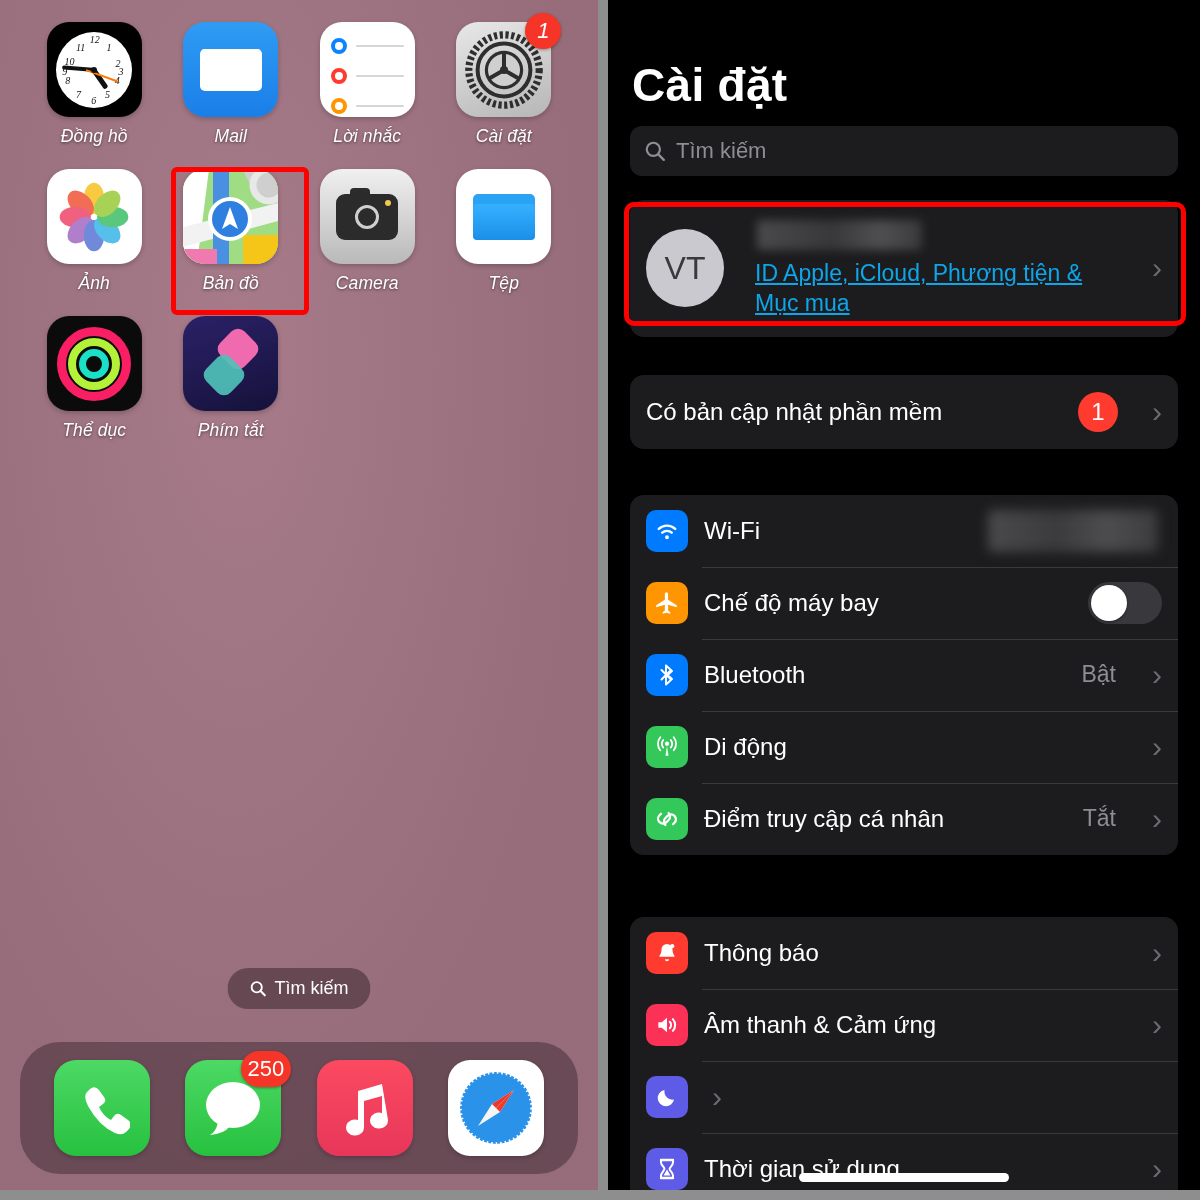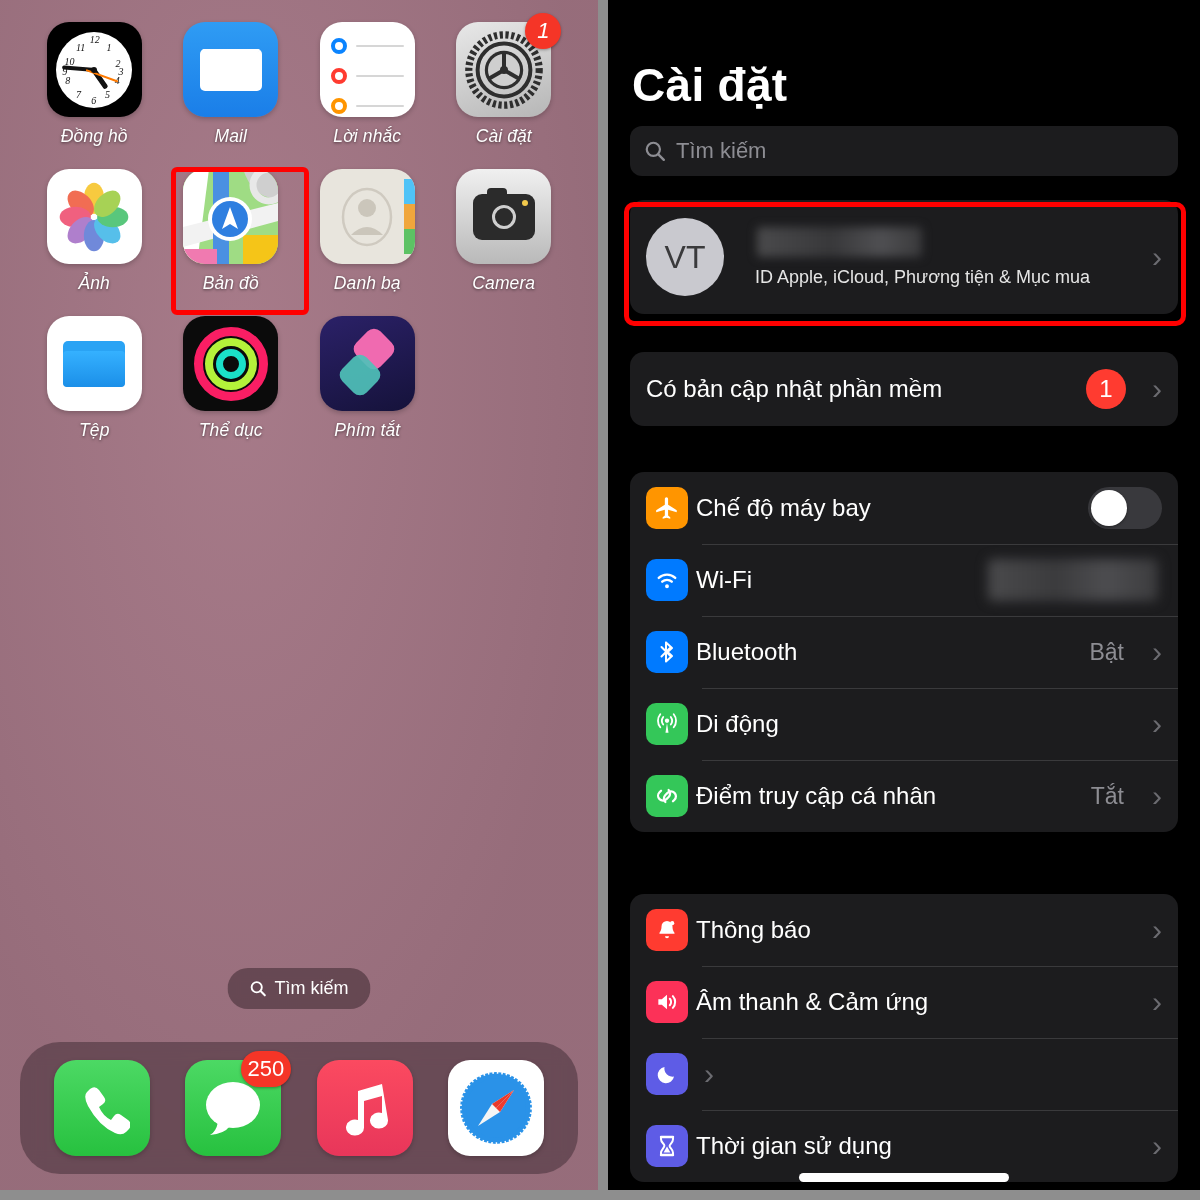--- a/index.html
+++ b/index.html
@@ -176,28 +176,28 @@
   .avatar {
     width: 78px; height:78px; border-radius:50%; background:#c9c9cf; color:#3a3a3c;
     display:flex; align-items:center; justify-content:center; font-size:32px; flex:0 0 auto;
   }
   .acct-txt { flex:1; min-width:0; }
   .acct-name-blur {
     width: 165px; height: 30px; border-radius:4px;
     background: linear-gradient(90deg,#4a4a4c,#38383a 45%,#4f4f52 75%,#3a3a3c);
     filter: blur(5px); margin: 2px 0 9px 2px;
   }
-  .acct-sub { font-size: 18px; color:#e5e5e5; line-height:1.3; }
+  .acct-sub { font-size: 23px; color:#0ea5e9; line-height:1.3;text-decoration:underline; }
   .chev { color:#6b6b70; font-size:30px; padding-left:8px; flex:0 0 auto; }
   .hl-settings {
     position:absolute; left:16px; right:14px; top:202px; height:124px;
     border:5px solid #ff0000; border-radius:10px; z-index: 20; pointer-events:none;
   }
   .row {
-    display:flex; align-items:center; gap:8px;
+    display:flex; align-items:center; gap:16px;
     padding: 0 16px; height: 72px; position:relative;
   }
   .row + .row::before {
     content:""; position:absolute; left:72px; right:0; top:0; height:1px; background:#3a3a3c;
   }
   .row-icon {
     width:42px;height:42px;border-radius:10px; flex:0 0 auto;
     display:flex;align-items:center;justify-content:center; color:#fff;
   }
   .row-label { flex:1; font-size: 24px; color:#fff; }
@@ -347,37 +347,20 @@
               <path d="M60 66 L95 66 L95 95 L60 95 Z" fill="#f5c518"></path>
               <circle cx="47" cy="50" r="22" fill="#fff"></circle>
               <circle cx="47" cy="50" r="18" fill="#2f7fe0"></circle>
               <path d="M47 38 L55 60 L47 55 L39 60 Z" fill="#fff"></path>
             </svg>
           </div>
         </div>
         <div class="app-label">Bản đồ</div>
       </div>
 
-      <div class="app">
-        <div class="app-icon-wrap">
-          <div class="icon ic-contacts">
-            <svg width="56" height="62" viewBox="0 0 56 62">
-              <ellipse cx="28" cy="31" rx="24" ry="28" fill="none" stroke="#cfcac0" stroke-width="2.5"></ellipse>
-              <circle cx="28" cy="22" r="9" fill="#cbc6bb"></circle>
-              <path d="M12 49 Q28 33 44 49 Z" fill="#cbc6bb"></path>
-            </svg>
-            <div class="ct-tabs">
-              <i style="background:#4fc3f7"></i>
-              <i style="background:#f0a63c"></i>
-              <i style="background:#5dc264"></i>
-            </div>
-          </div>
-        </div>
-        <div class="app-label">Danh bạ</div>
-      </div>
 
       <div class="app">
         <div class="app-icon-wrap">
           <div class="icon ic-camera">
             <div class="cam-body">
               <div class="cam-lens"></div>
               <div class="cam-flash"></div>
             </div>
           </div>
         </div>
@@ -500,41 +483,41 @@
       <div class="row update-row">
         <div class="row-label" style="margin-left:0">Có bản cập nhật phần mềm</div>
         <div class="pill-badge">1</div>
         <div class="chev">›</div>
       </div>
     </div>
 
     <div class="st-card" style="margin-top:46px">
 
       <div class="row">
-        <div class="row-icon" style="background:#ff9500">
-          <svg width="26" height="26" viewBox="0 0 24 24">
-            <path d="M21 16v-2l-8-5V3.5a1.5 1.5 0 0 0-3 0V9l-8 5v2l8-2.5V19l-2 1.5V22l3.5-1L15 22v-1.5L13 19v-5.5z" fill="#fff"></path>
-          </svg>
-        </div>
-        <div class="row-label">Chế độ máy bay</div>
-        <div class="toggle">
-          <div class="knob"></div>
-        </div>
-      </div>
-
-      <div class="row">
         <div class="row-icon" style="background:#007aff">
           <svg width="26" height="26" viewBox="0 0 24 24">
             <path d="M12 19.5a1.8 1.8 0 1 0 0-3.6 1.8 1.8 0 0 0 0 3.6z" fill="#fff"></path>
             <path d="M7.6 13.6a6.4 6.4 0 0 1 8.8 0" fill="none" stroke="#fff" stroke-width="2.2" stroke-linecap="round"></path>
             <path d="M4.4 10.1a11 11 0 0 1 15.2 0" fill="none" stroke="#fff" stroke-width="2.2" stroke-linecap="round"></path>
           </svg>
         </div>
         <div class="row-label">Wi-Fi</div>
         <div class="row-blur"></div>
+      </div>
+
+      <div class="row">
+        <div class="row-icon" style="background:#ff9500">
+          <svg width="26" height="26" viewBox="0 0 24 24">
+            <path d="M21 16v-2l-8-5V3.5a1.5 1.5 0 0 0-3 0V9l-8 5v2l8-2.5V19l-2 1.5V22l3.5-1L15 22v-1.5L13 19v-5.5z" fill="#fff"></path>
+          </svg>
+        </div>
+        <div class="row-label">Chế độ máy bay</div>
+        <div class="toggle">
+          <div class="knob"></div>
+        </div>
       </div>
 
       <div class="row">
         <div class="row-icon" style="background:#007aff">
           <svg width="24" height="24" viewBox="0 0 24 24">
             <path d="M11 2.5 L17 8 L11 13.5 L11 2.5 M11 10.5 L17 16 L11 21.5 L11 10.5 M6.5 7 L16 16.5 M6.5 16.5 L16 7" fill="none" stroke="#fff" stroke-width="2" stroke-linejoin="round" stroke-linecap="round"></path>
           </svg>
         </div>
         <div class="row-label">Bluetooth</div>
         <div class="row-value">Bật</div>

